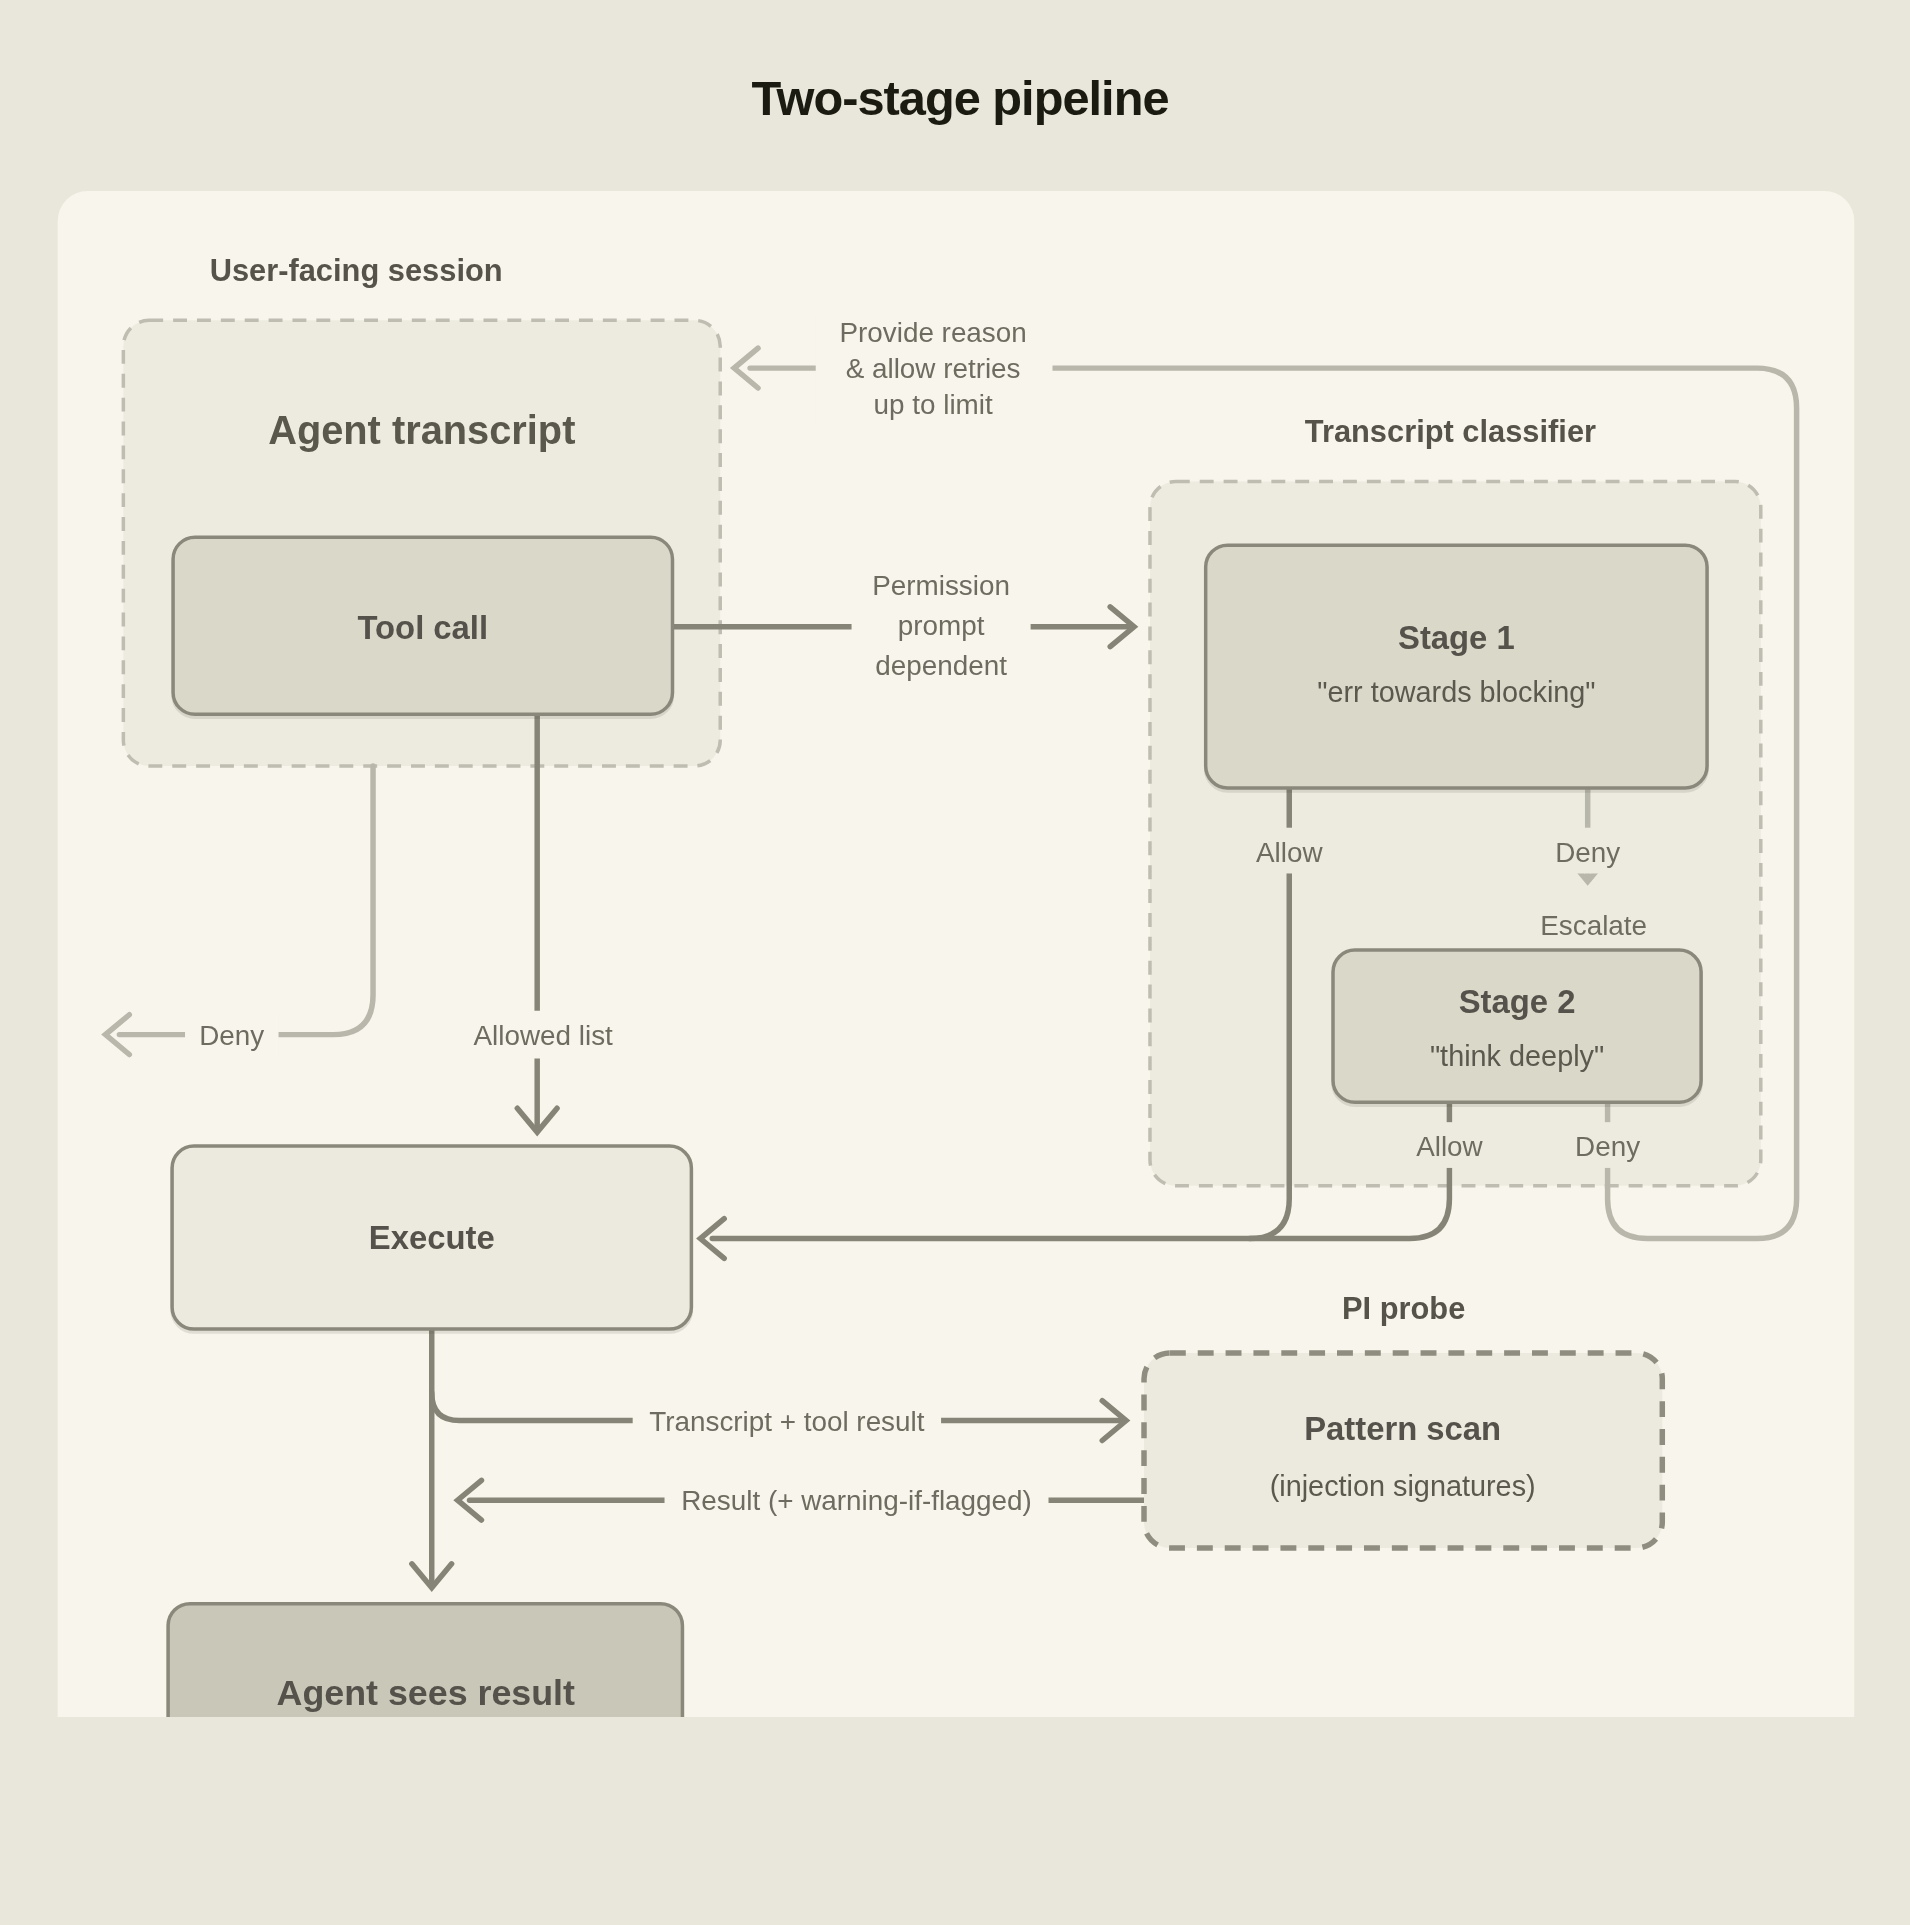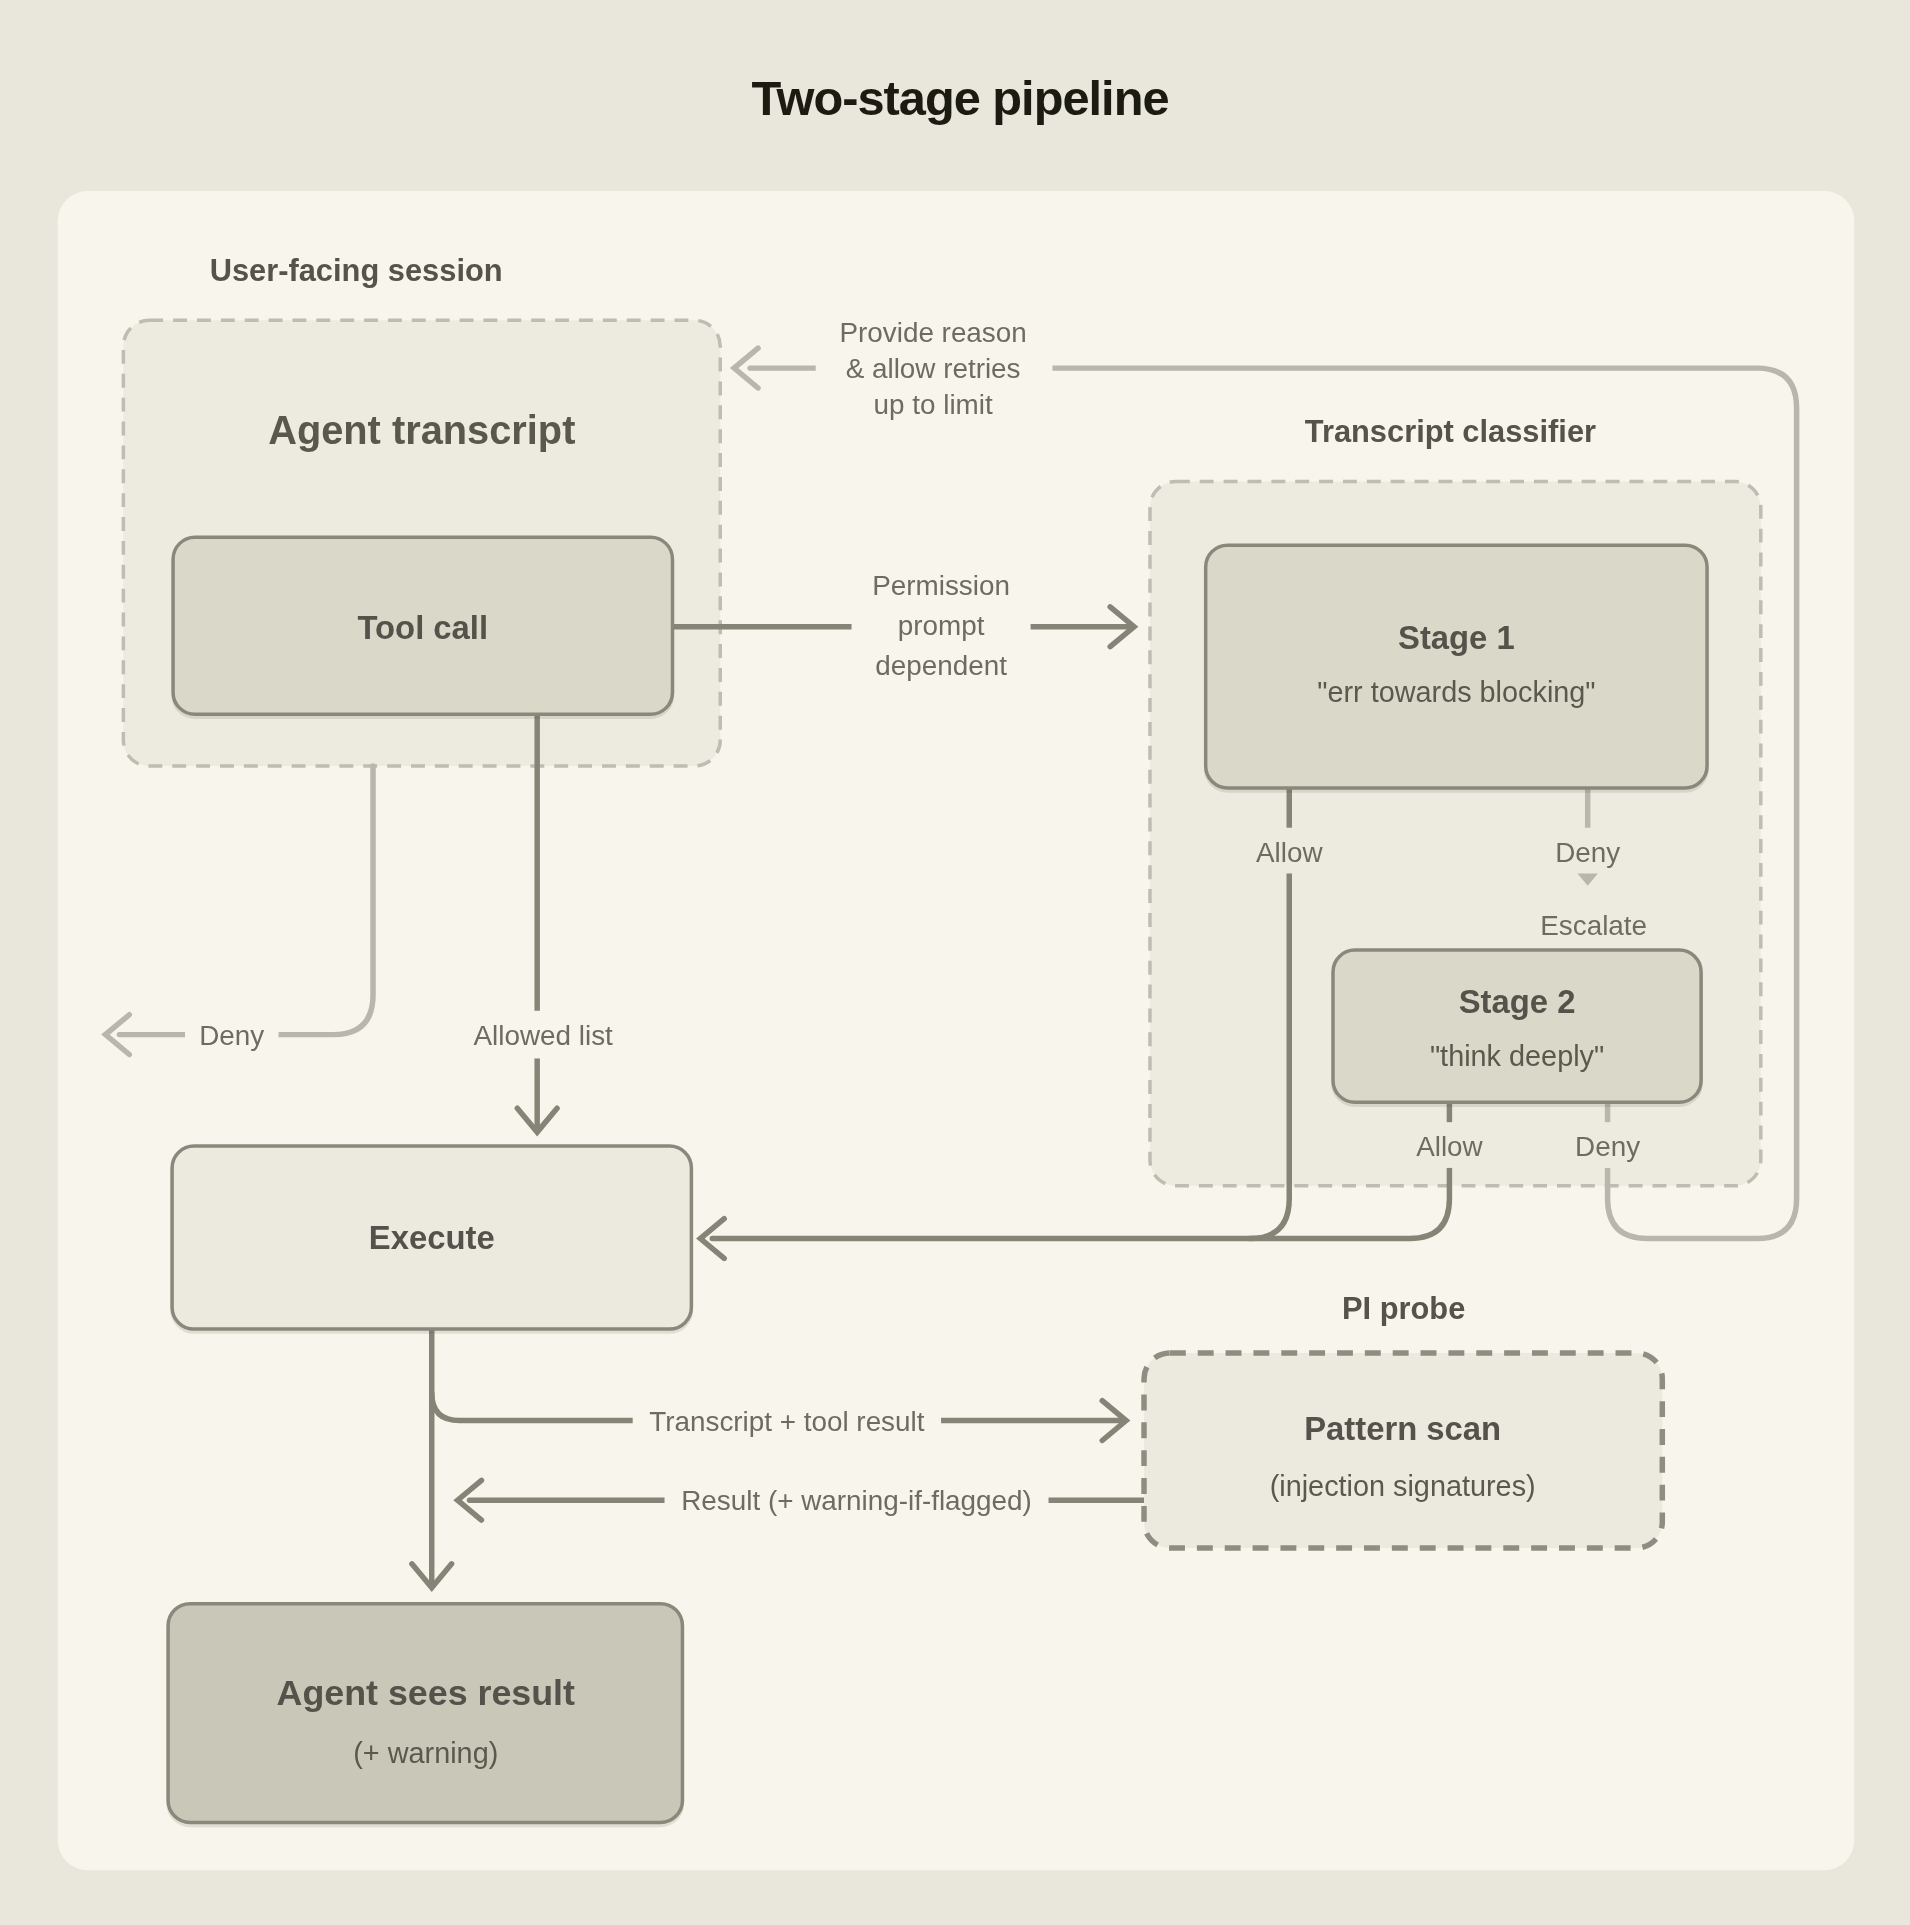--- a/index.html
+++ b/index.html
@@ -1,16 +1,16 @@
 <!DOCTYPE html>
 <html><head>
 <meta charset="utf-8">
 <style>
   html,body{margin:0;padding:0;background:#e9e7db;}
-  .stage{width:1910px;height:1925px;position:relative;font-family:"Liberation Sans",sans-serif;}
+  .stage{width:1910px;height:1717px;position:relative;font-family:"Liberation Sans",sans-serif;}
   svg{display:block;}
   text{font-family:"Liberation Sans","DejaVu Sans",sans-serif;fill:#55534a;}
   .title{font-size:49px;font-weight:700;fill:#1b1b12;letter-spacing:-1px;}
   .group-label{font-size:31px;font-weight:700;fill:#56544a;}
   .big-heading{font-size:40px;font-weight:700;fill:#5a584c;}
   .node-title{font-size:33px;font-weight:700;fill:#54524a;}
   .node-sub{font-size:29px;font-weight:500;fill:#5b594e;}
   .edge-label{font-size:28px;font-weight:500;fill:#6e6c60;}
   .panel{fill:#f7f5ec;}
   .group-box{fill:#edebe0;stroke:#bfbdb1;stroke-width:3.5;stroke-dasharray:14 10;}

